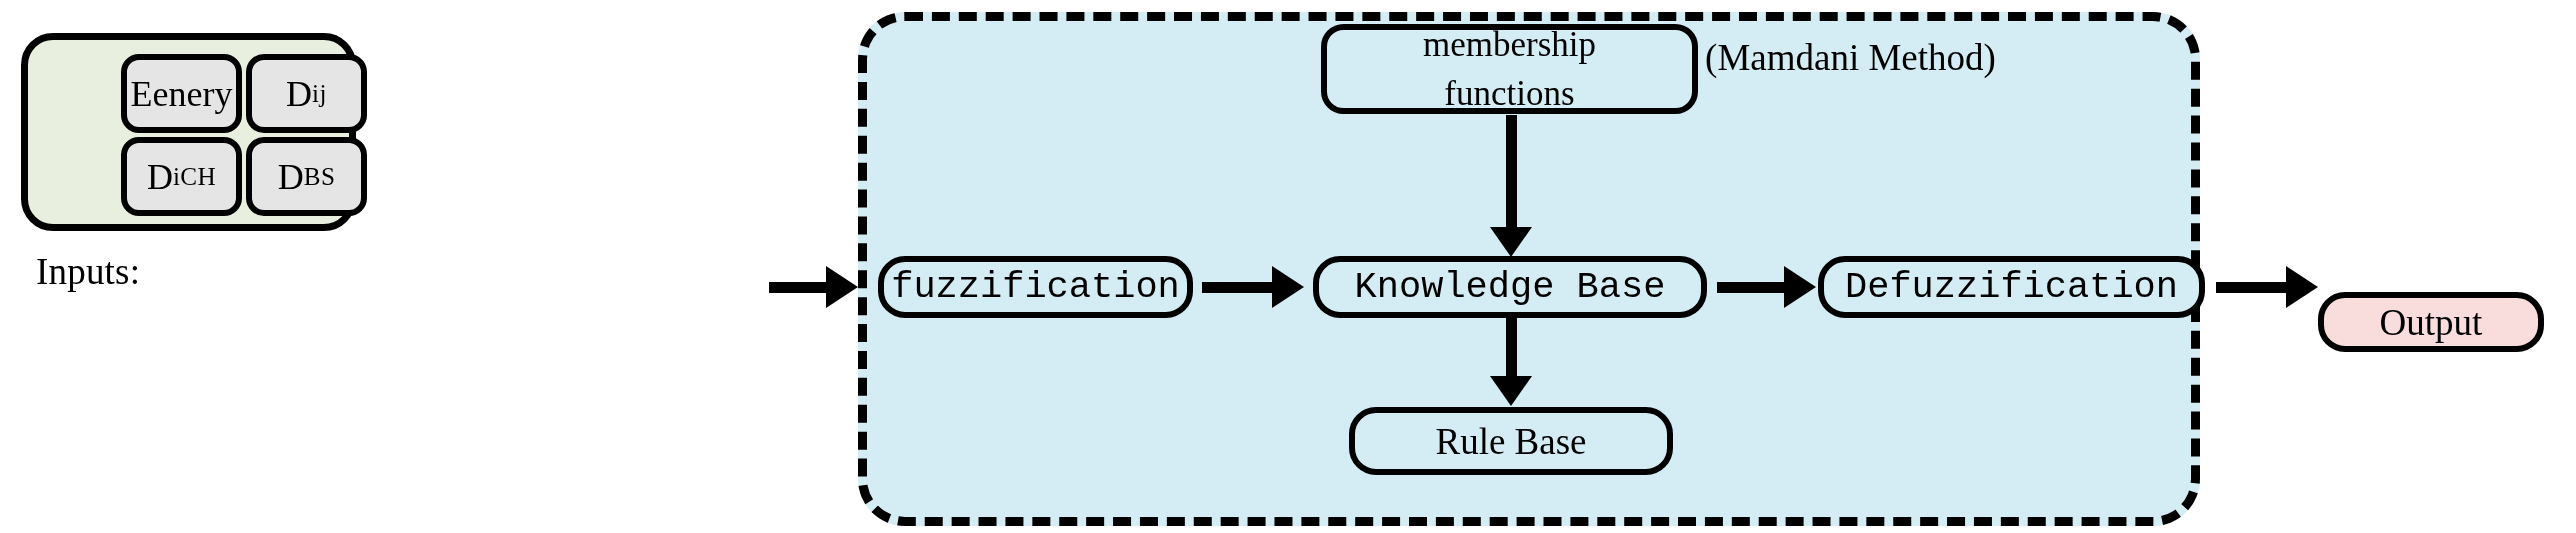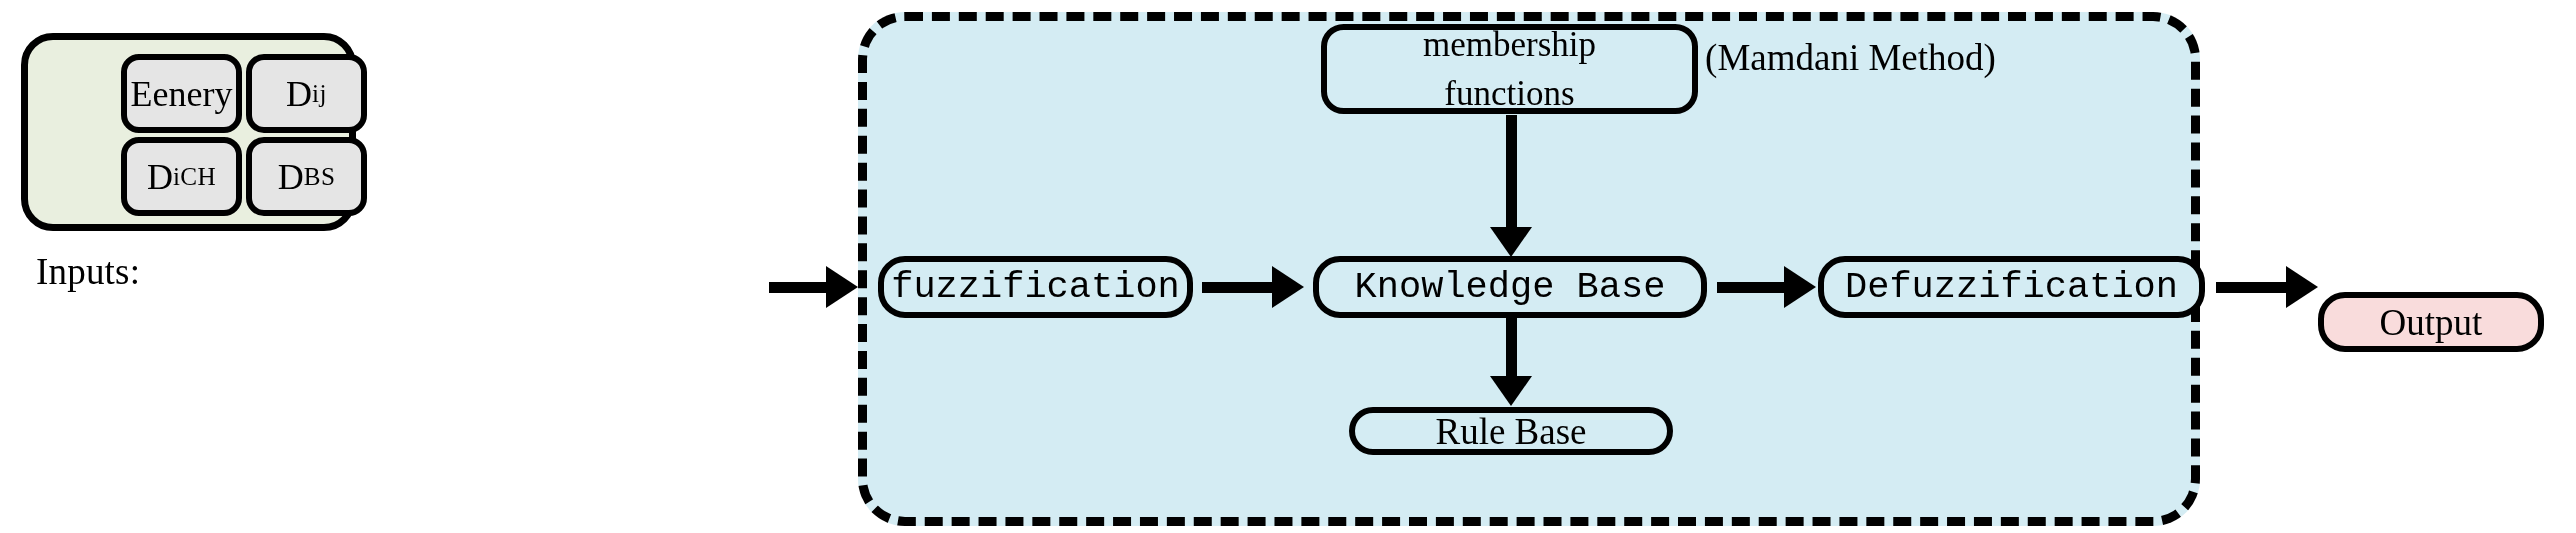--- a/index.html
+++ b/index.html
@@ -33,21 +33,21 @@
   .pill{position:absolute;box-sizing:border-box;border:6.8px solid #000;
         border-radius:27px;background:#d4ecf3;display:flex;
         align-items:center;justify-content:center;font-size:37px;
         white-space:nowrap;}
   #n-membership{left:1321px;top:24px;width:377px;height:90px;
         border-radius:22.6px;flex-direction:column;line-height:1.12;
         font-size:35px;gap:10px;}
   #n-fuzzification{left:878px;top:256px;width:315px;height:62px;font-family:Liberation Mono, monospace;}
   #n-knowledge{left:1313px;top:256px;width:394px;height:62px;font-family:Liberation Mono, monospace;}
   #n-defuzz{left:1818px;top:256px;width:387px;height:62px;font-family:Liberation Mono, monospace;}
-  #n-rulebase{left:1349px;top:407px;width:324px;height:48px;}
+  #n-rulebase{left:1349px;top:407px;width:324px;height:68px;}
 
   
   #n-output{position:absolute;left:2318px;top:256px;width:226px;height:60px;
         box-sizing:border-box;border:6.8px solid #000;border-radius:27px;
         background:#f9dcdc;display:flex;align-items:center;
         justify-content:center;font-size:37px;margin-top:36px;}
 
   
   .arrow-h{position:absolute;height:10.6px;background:#000;}
   .arrow-h::after{content:"";position:absolute;right:-30px;top:-16px;

